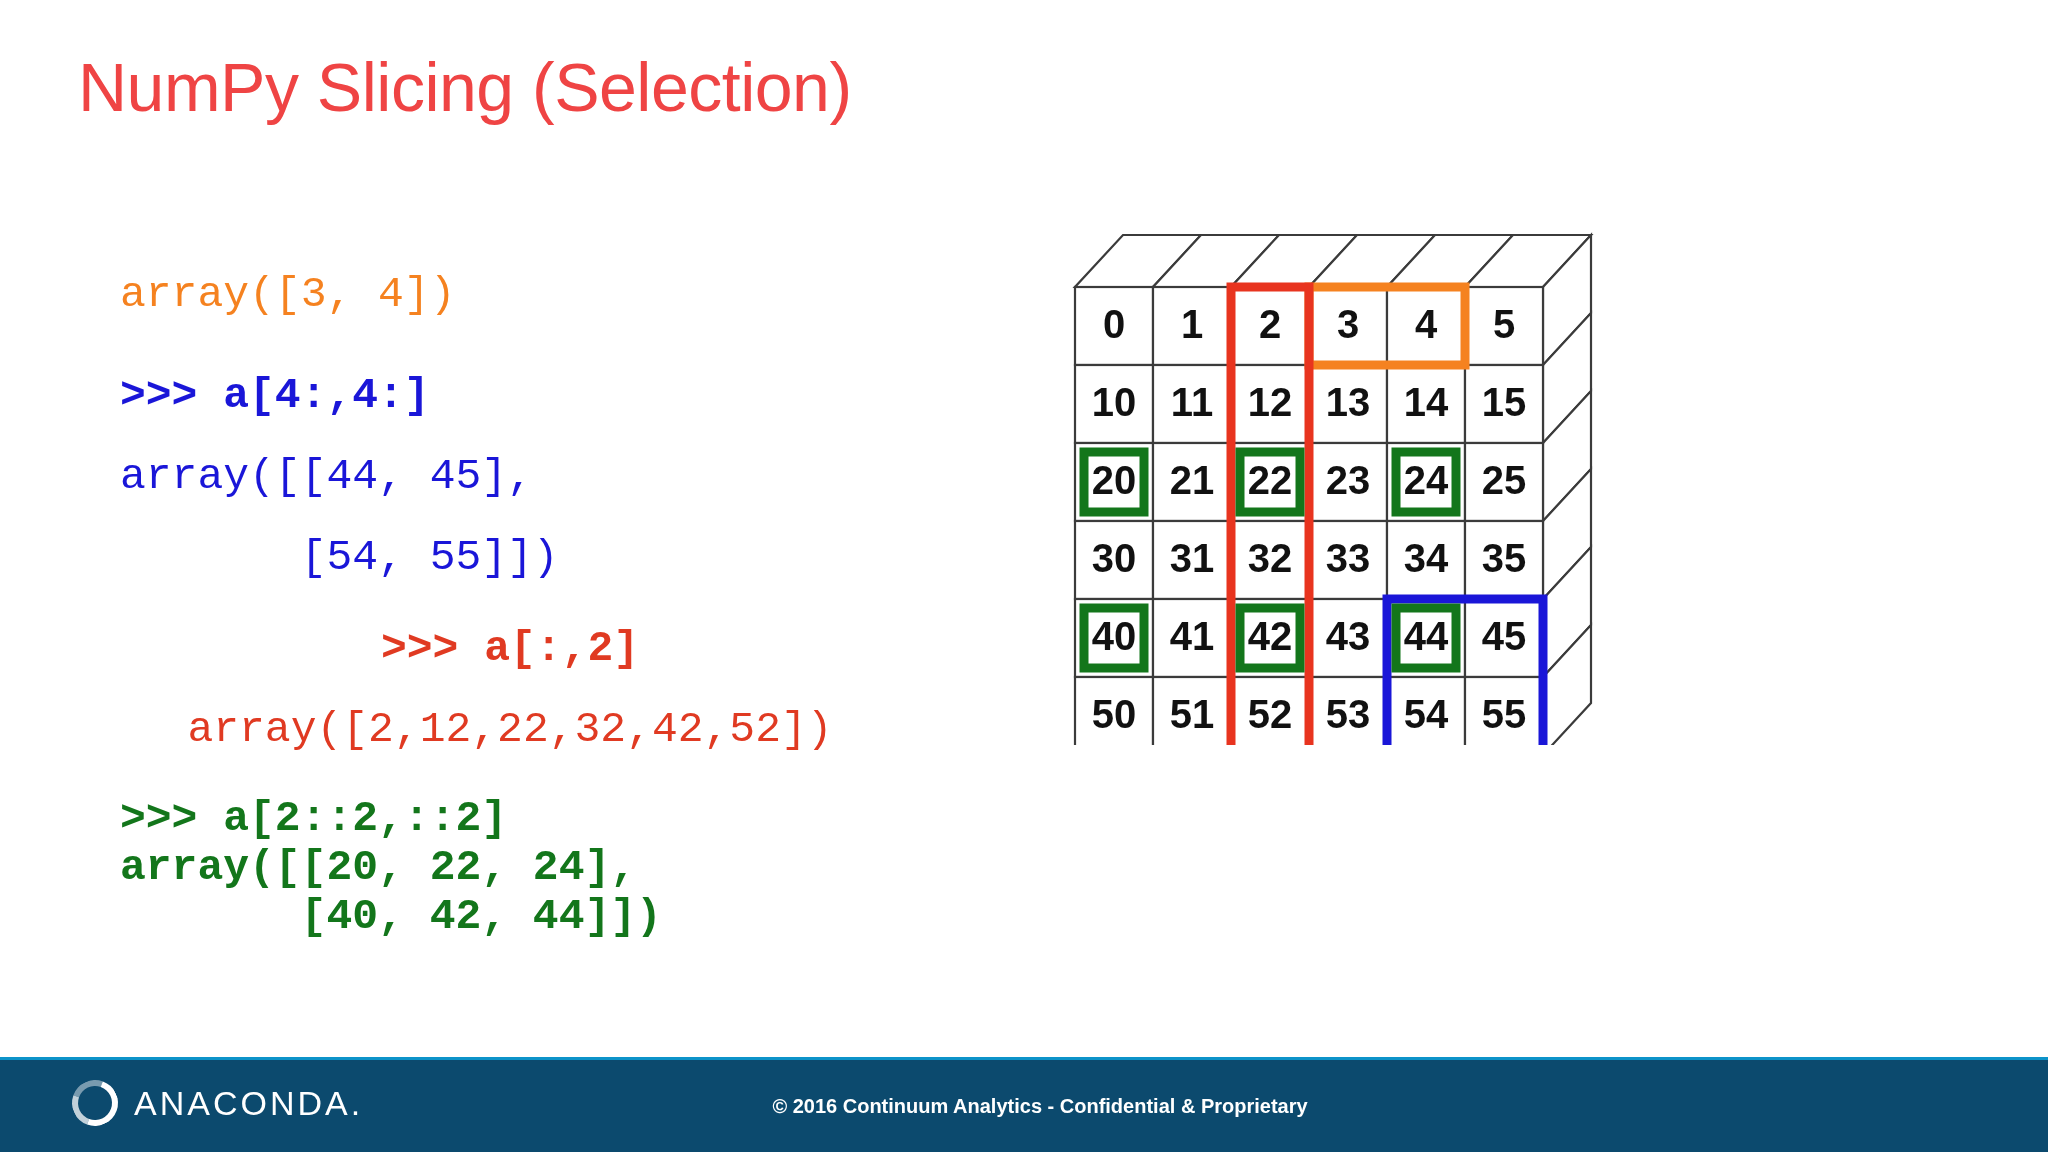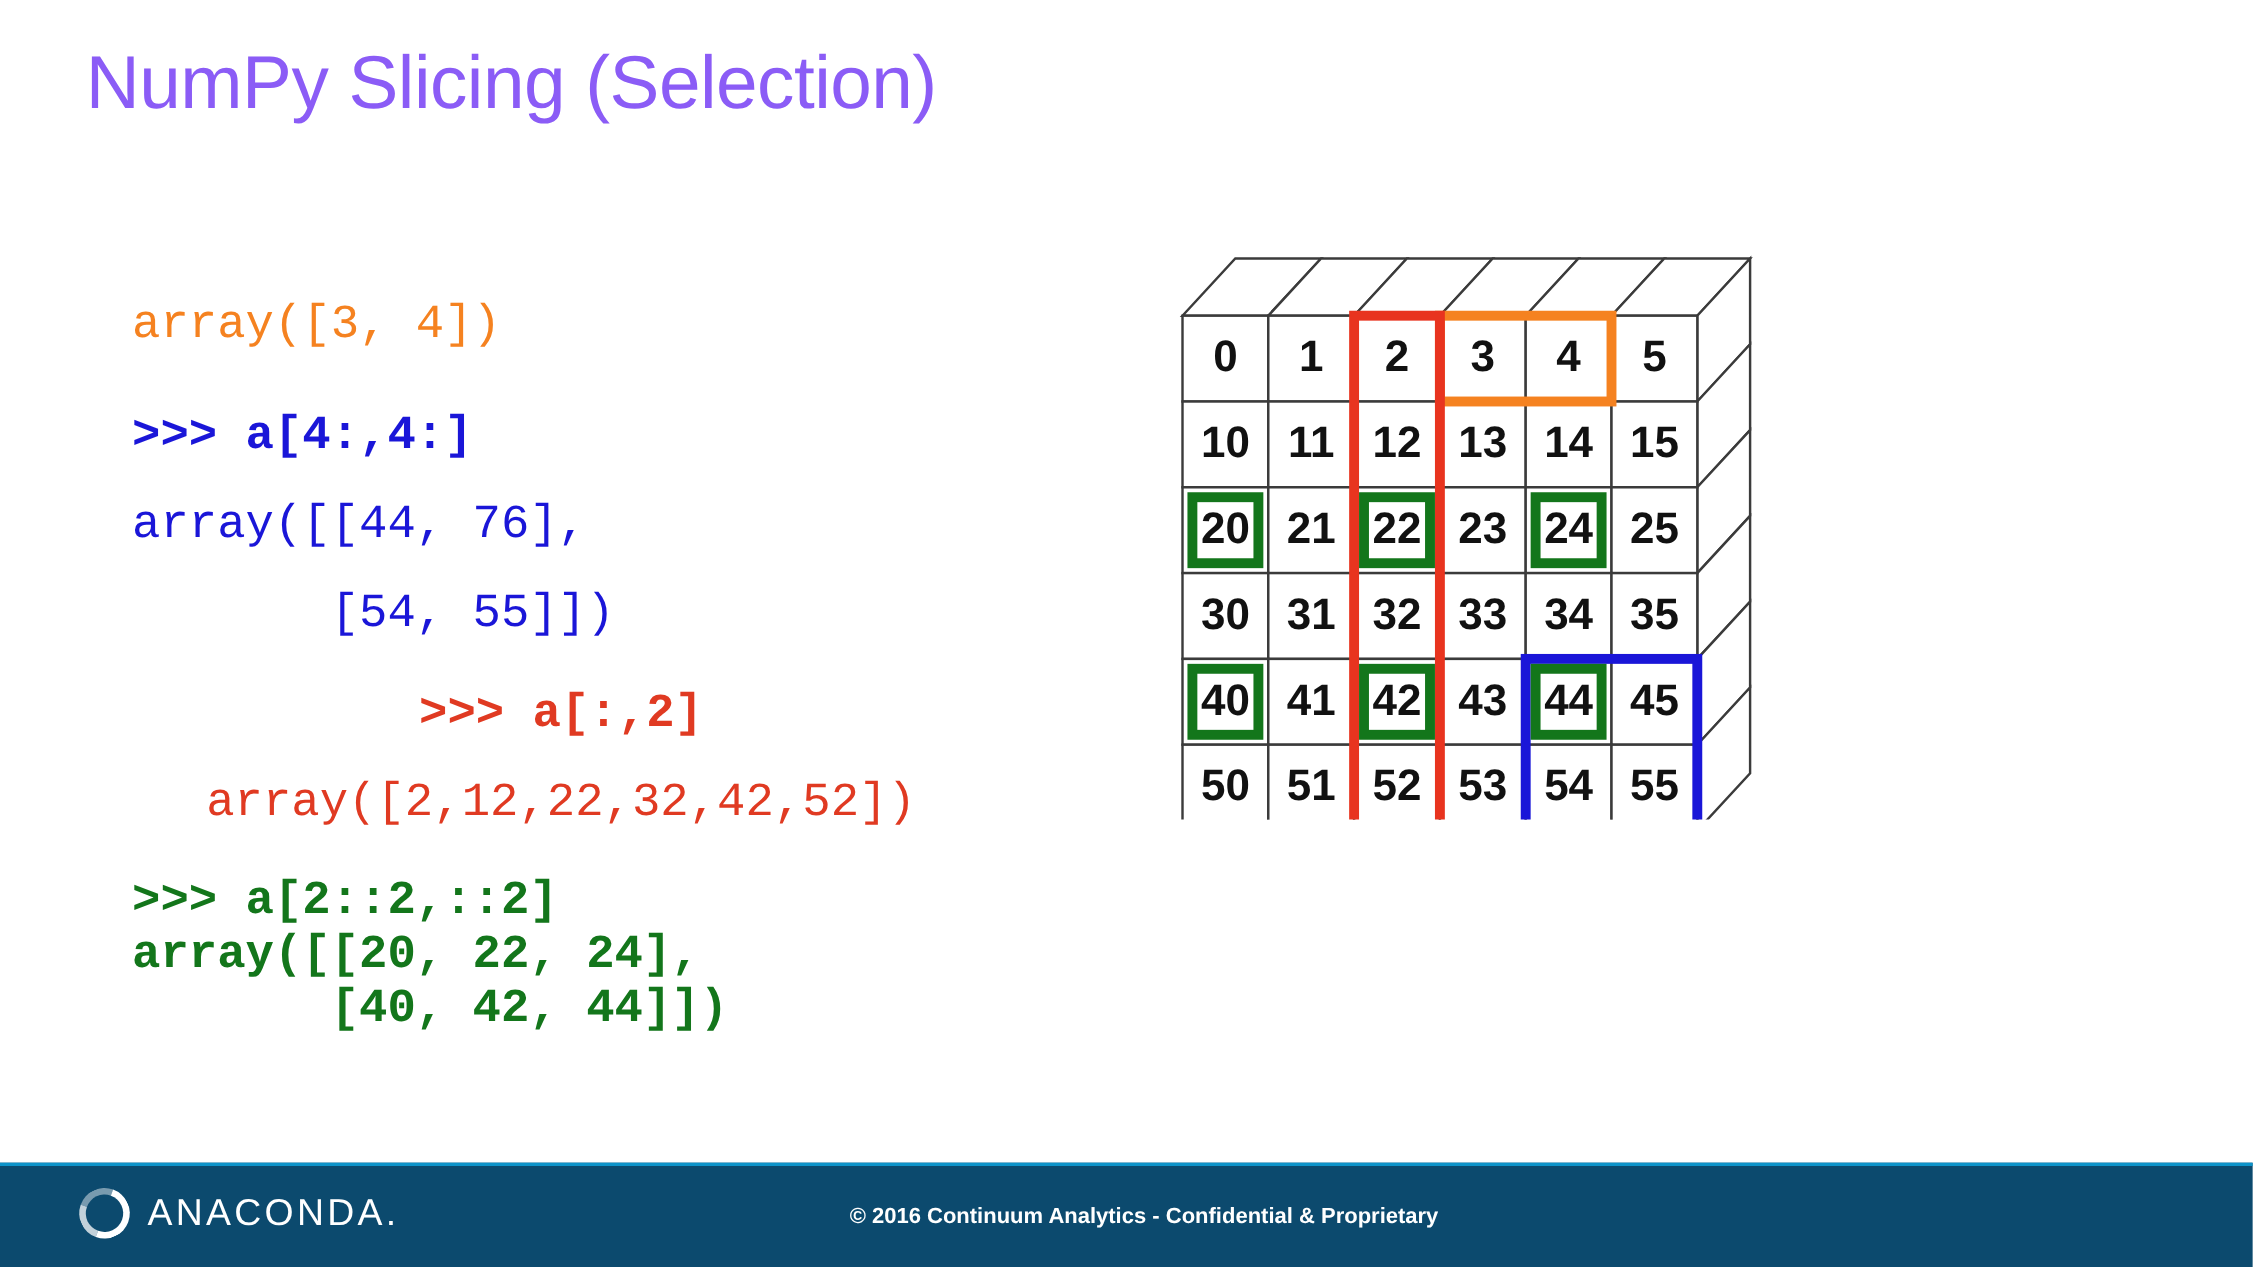--- a/index.html
+++ b/index.html
@@ -7,24 +7,24 @@
     width:2048px;height:1152px;
     background:#ffffff;
     font-family:"Liberation Sans",sans-serif;
     overflow:hidden;
     position:relative;
   }
 
   
   #slide-title{
     position:absolute;
-    left:78px; top:36px;
+    left:78px; top:48px;
     font-size:68px;
     font-weight:400;
-    color:#8b5cf6;
+    color:#ef4444;
     letter-spacing:-0.5px;
     white-space:nowrap;
   }
 
   
   #code-column{
     position:absolute;
     left:120px; top:238px;
     width:780px;
   }
@@ -101,21 +101,21 @@
 <div id="slide-title">NumPy Slicing (Selection)</div>
 
 <div id="code-column">
 
   <div class="code-block blk-orange">
     <div class="code-line output">array([3, 4])</div>
   </div>
 
   <div class="code-block blk-blue">
     <div class="code-line prompt">&gt;&gt;&gt; a[4:,4:]</div>
-    <div class="code-line output">array([[44, 76],</div>
+    <div class="code-line output">array([[44, 45],</div>
     <div class="code-line output">       [54, 55]])</div>
   </div>
 
   <div class="code-block blk-red">
     <div class="code-line prompt">&gt;&gt;&gt; a[:,2]</div>
     <div class="code-line output">array([2,12,22,32,42,52])</div>
   </div>
 
   <div class="code-block blk-green">
     <div class="code-line prompt">&gt;&gt;&gt; a[2::2,::2]</div>

